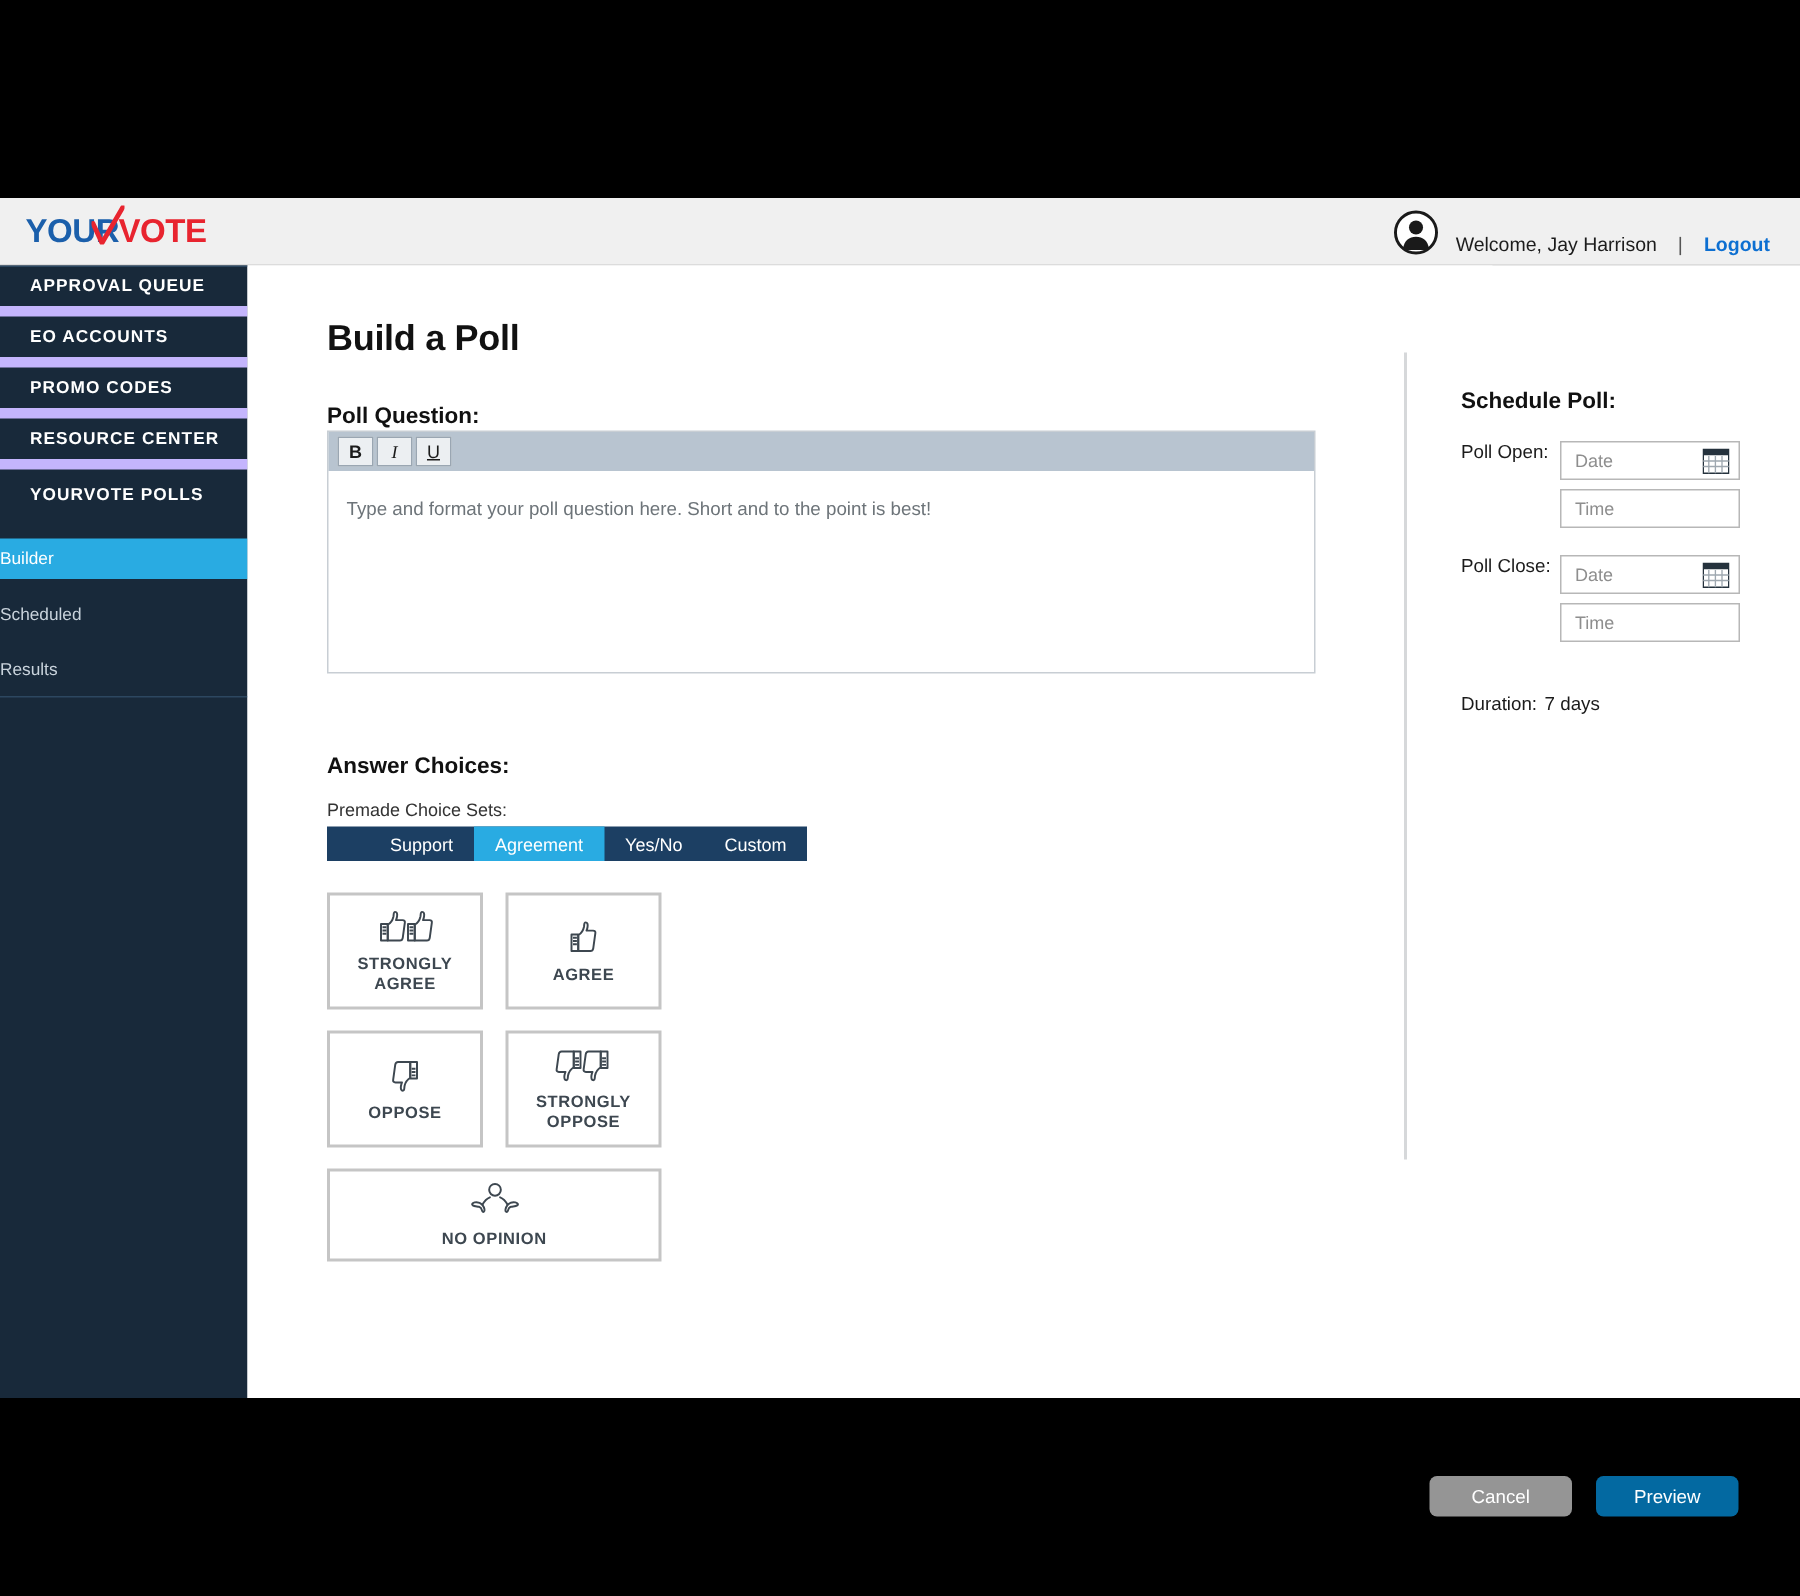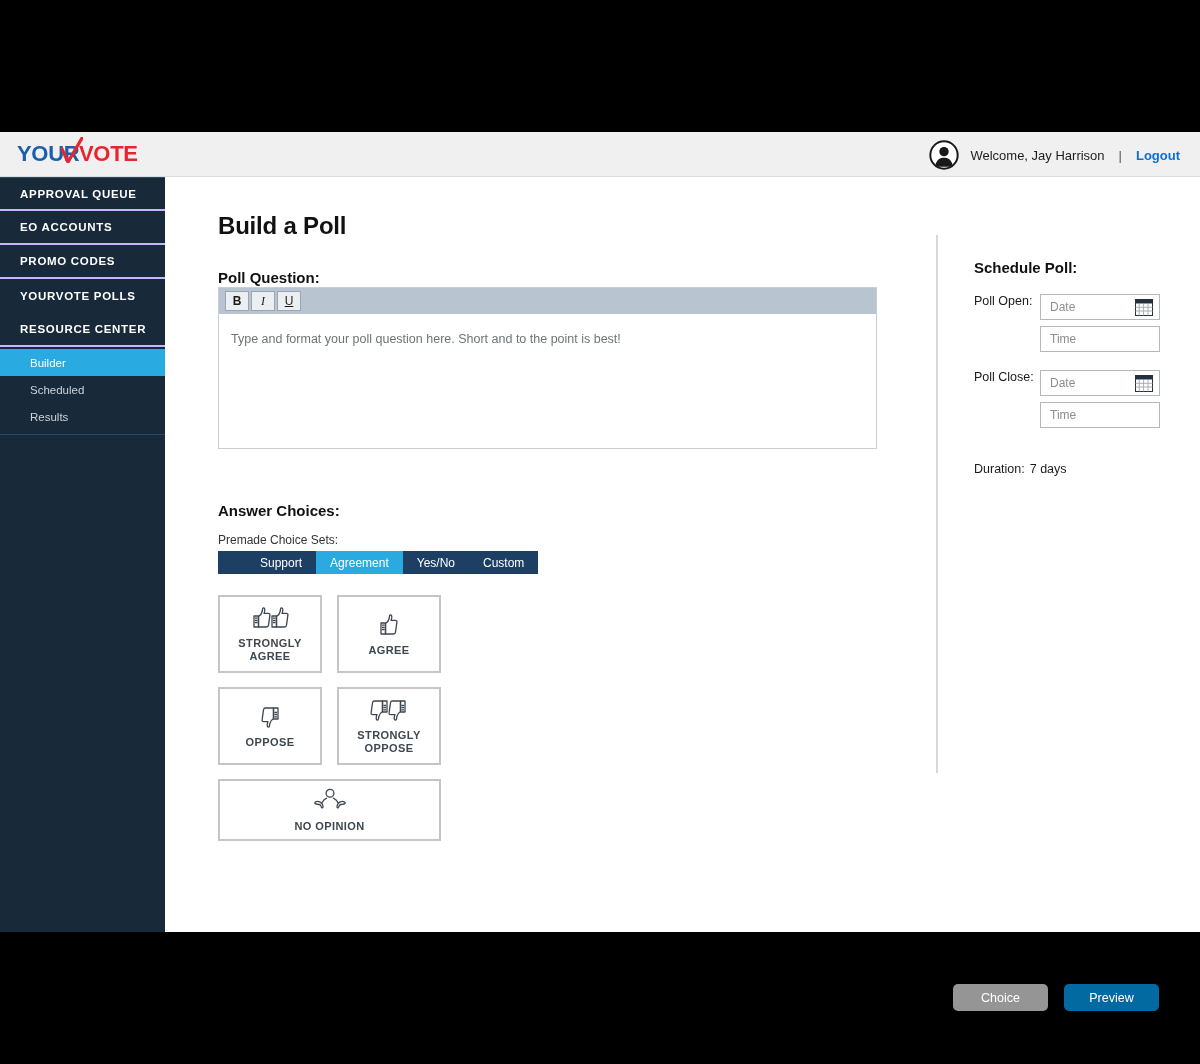--- a/index.html
+++ b/index.html
@@ -29,47 +29,47 @@
     line-height: 24px;
   }
   .logo .your { color: #1b5fab; }
   .logo .vote { color: #e8242f; }
   .logo .check {
     position: absolute; left: 44px; top: -5px;
     width: 22px; height: 26px;
   }
   .user-area {
     position: absolute; right: 20px; top: 8px;
-    display: flex; align-items: center; gap: 11px;
+    display: flex; align-items: flex-end; gap: 11px;
   }
   .avatar { width: 30px; height: 30px; display:block; }
   .welcome-text { font-size: 13px; color: #1c1c1c; }
   .sep { font-size: 13px; color: #555; margin: 0 3px; }
   .logout { font-size: 13px; color: #0d6fd1; font-weight: bold; text-decoration: none; cursor: pointer; }
 
   
   .sidebar {
     position: absolute; left: 0; top: 45px;
     width: 165px; height: 755px;
     background: #18293a;
   }
   .nav-item {
     height: 34px; display: flex; align-items: center;
     padding-left: 20px;
     color: #ffffff; font-size: 11.5px; font-weight: bold;
     letter-spacing: 0.7px;
-    border-bottom: 2px solid #c4b5fd;
+    border-bottom: 7px solid #c4b5fd;
     cursor: pointer;
   }
   .nav-item:first-child { border-top: 1px solid #2c4760; }
   .sub-item {
     height: 27px; display: flex; align-items: center;
-    padding-left: 30px;
     color: #c9d3dc; font-size: 11.5px;
     cursor: pointer;
+    margin-top: 10px;
   }
   .sub-item.active { background: #29abe2; color: #ffffff; }
   .sub-group { border-bottom: 1px solid #2c4760; padding-top: 2px; padding-bottom: 4px; }
 
   
   .main {
     position: absolute; left: 165px; top: 45px;
     width: 830px; height: 755px;
     background: #ffffff;
   }
@@ -205,25 +205,25 @@
   <div class="sidebar">
     <div class="nav-item">
       <span>APPROVAL QUEUE</span>
     </div>
     <div class="nav-item">
       <span>EO ACCOUNTS</span>
     </div>
     <div class="nav-item">
       <span>PROMO CODES</span>
     </div>
+    <div class="nav-item">
+      <span>RESOURCE CENTER</span>
+    </div>
     <div class="nav-item" style="border-bottom:none;">
       <span>YOURVOTE POLLS</span>
-    </div>
-    <div class="nav-item">
-      <span>RESOURCE CENTER</span>
     </div>
     <div class="sub-group">
       <div class="sub-item active">
         <span>Builder</span>
       </div>
       <div class="sub-item">
         <span>Scheduled</span>
       </div>
       <div class="sub-item">
         <span>Results</span>
@@ -380,18 +380,18 @@
           <span>Time</span>
         </div>
       </div>
 
       <div class="duration">
         <span>Duration:</span><span class="dv">7 days</span>
       </div>
     </div>
 
     <div class="actions">
-      <button class="btn btn-cancel">Choice</button>
+      <button class="btn btn-cancel">Cancel</button>
       <button class="btn btn-preview">Preview</button>
     </div>
 
   </div>
 </div>
 
 </body></html>

